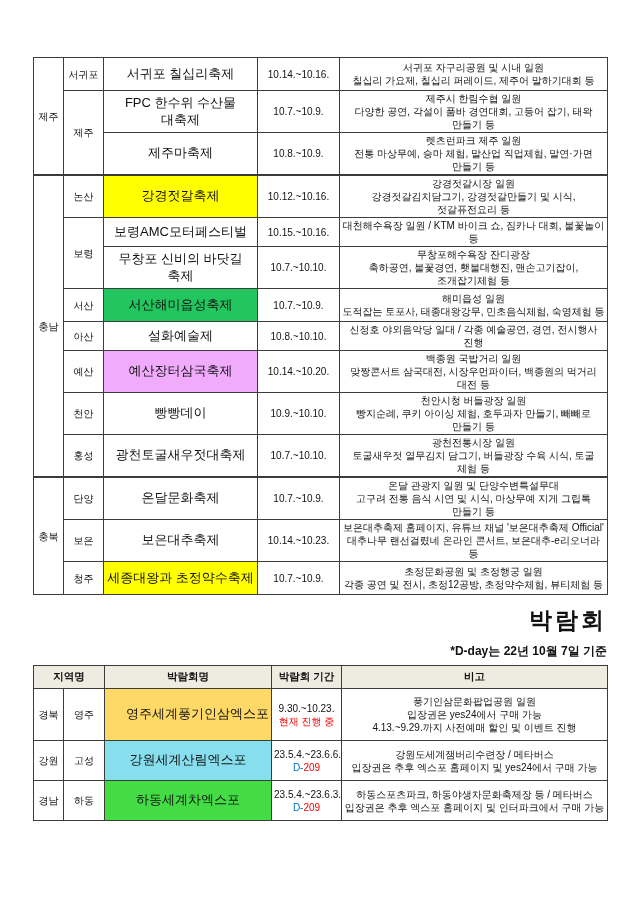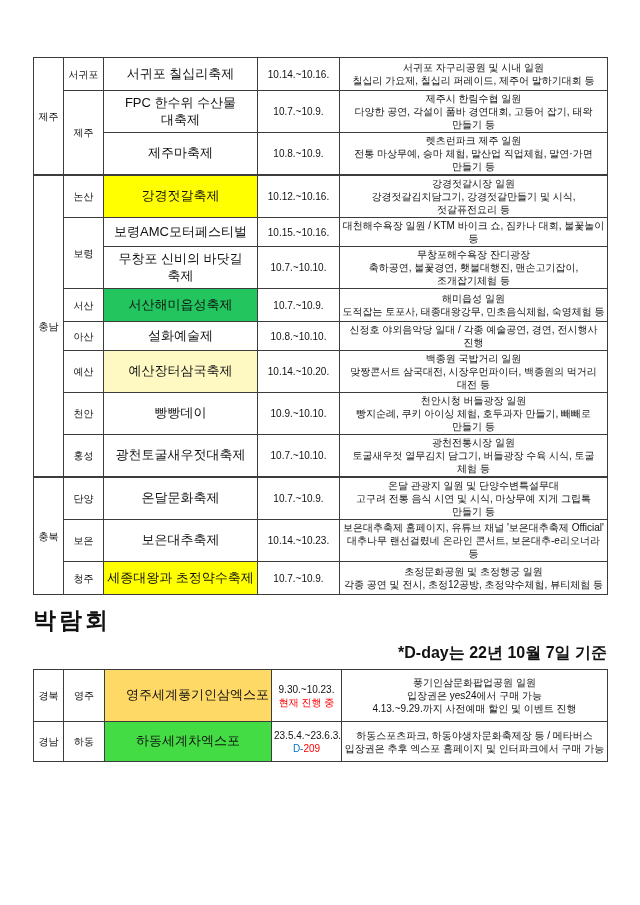--- a/index.html
+++ b/index.html
@@ -8,22 +8,22 @@
   .content{margin-left:33px;width:574px;}
   table{border-collapse:collapse;table-layout:fixed;width:574px;}
   td{border:1px solid #3c3c3c;text-align:center;vertical-align:middle;font-size:10px;line-height:1.3;padding:1px 2px;overflow:hidden;word-break:keep-all;}
   .t1{margin-top:57px;border:1.5px solid #3c3c3c;}
   .t2{border:1.5px solid #3c3c3c;}
   .t2 td{border-top-width:1.5px;}
   tr.sec-top td{border-top-width:2px;}
   .h33{height:33px}.h22{height:22px}.h23{height:23px}.h52{height:52px}.h40{height:40px}
   .bold{font-weight:normal;}
   .desc div:empty{display:none;}
-  .expo-title{width:574px;text-align:left;font-size:23px;font-weight:bold;margin-top:10px;letter-spacing:3px;}
-  .dday-note{width:574px;text-align:right;font-size:16px;font-weight:bold;margin:7px 0 5px;}
+  .expo-title{width:574px;text-align:right;font-size:23px;font-weight:bold;margin-top:10px;letter-spacing:3px;}
+  .dday-note{width:574px;text-align:right;font-size:12px;font-weight:bold;margin:7px 0 5px;}
   .hdr td{font-weight:bold;font-size:10.5px;}
   .name-cell{font-size:13px;}
 </style>
 </head>
 <body>
 
 <div class="page">
   <div class="content">
 
     <table class="t1">
@@ -101,21 +101,21 @@
         <tr class="h22">
           <td>아산</td>
           <td class="name-cell">설화예술제</td>
           <td>10.8.~10.10.</td>
           <td class="desc">
             <div>신정호 야외음악당 일대 / 각종 예술공연, 경연, 전시행사 진행</div>
           </td>
         </tr>
         <tr class="h33">
           <td>예산</td>
-          <td class="name-cell bold" style="background-color: #fef9c3; margin-left: 44px;">예산장터삼국축제</td>
+          <td class="name-cell bold" style="background-color: #f0abfc; margin-left: 44px;">예산장터삼국축제</td>
           <td class="bold">10.14.~10.20.</td>
           <td class="desc bold">
             <div>백종원 국밥거리 일원</div>
             <div>맞짱콘서트 삼국대전, 시장우먼파이터, 백종원의 먹거리 대전 등</div>
           </td>
         </tr>
         <tr class="h33">
           <td>천안</td>
           <td class="name-cell">빵빵데이</td>
           <td>10.9.~10.10.</td>
@@ -170,36 +170,55 @@
 
     <table class="t2">
       <colgroup>
           <col style="width:30px">
           <col style="width:41px">
           <col style="width:167px">
           <col style="width:70px">
           <col style="width:266px">
         </colgroup>
       <tbody>
+        <tr class="hdr h23">
+          <td colspan="2" style="background-color: rgb(238, 235, 224);">지역명</td>
+          <td style="background-color: rgb(238, 235, 224);">박람회명</td>
+          <td style="background-color: rgb(238, 235, 224);">박람회 기간</td>
+          <td style="background-color: rgb(238, 235, 224);">비고</td>
+        </tr>
 
         <tr class="h52">
           <td>경북</td>
           <td>영주</td>
           <td class="name-cell bold" style="background-color: rgb(255, 217, 102); text-align: right;">영주세계풍기인삼엑스포</td>
           <td>
             <div class="bold">9.30.~10.23.</div>
             <div class="bold" style="color: rgb(255, 0, 0);">현재 진행 중</div>
           </td>
           <td class="desc bold">
             <div>풍기인삼문화팝업공원 일원</div>
             <div>입장권은 yes24에서 구매 가능</div>
             <div>4.13.~9.29.까지 사전예매 할인 및 이벤트 진행</div>
           </td>
         </tr>
 
+        <tr class="h40">
+          <td>강원</td>
+          <td>고성</td>
+          <td class="name-cell" style="background-color: rgb(135, 223, 238);">강원세계산림엑스포</td>
+          <td>
+            <div>23.5.4.~23.6.6.</div>
+            <div class="bold"><span style="color: rgb(0, 112, 192);">D-</span><span style="color: rgb(255, 0, 0);">209</span></div>
+          </td>
+          <td class="desc">
+            <div>강원도세계잼버리수련장 / 메타버스</div>
+            <div>입장권은 추후 엑스포 홈페이지 및 yes24에서 구매 가능</div>
+          </td>
+        </tr>
 
         <tr class="h40">
           <td>경남</td>
           <td>하동</td>
           <td class="name-cell" style="background-color: rgb(68, 220, 68); margin-top: 34px;">하동세계차엑스포</td>
           <td>
             <div>23.5.4.~23.6.3.</div>
             <div class="bold"><span style="color: rgb(0, 112, 192);">D-</span><span style="color: rgb(255, 0, 0);">209</span></div>
           </td>
           <td class="desc">

